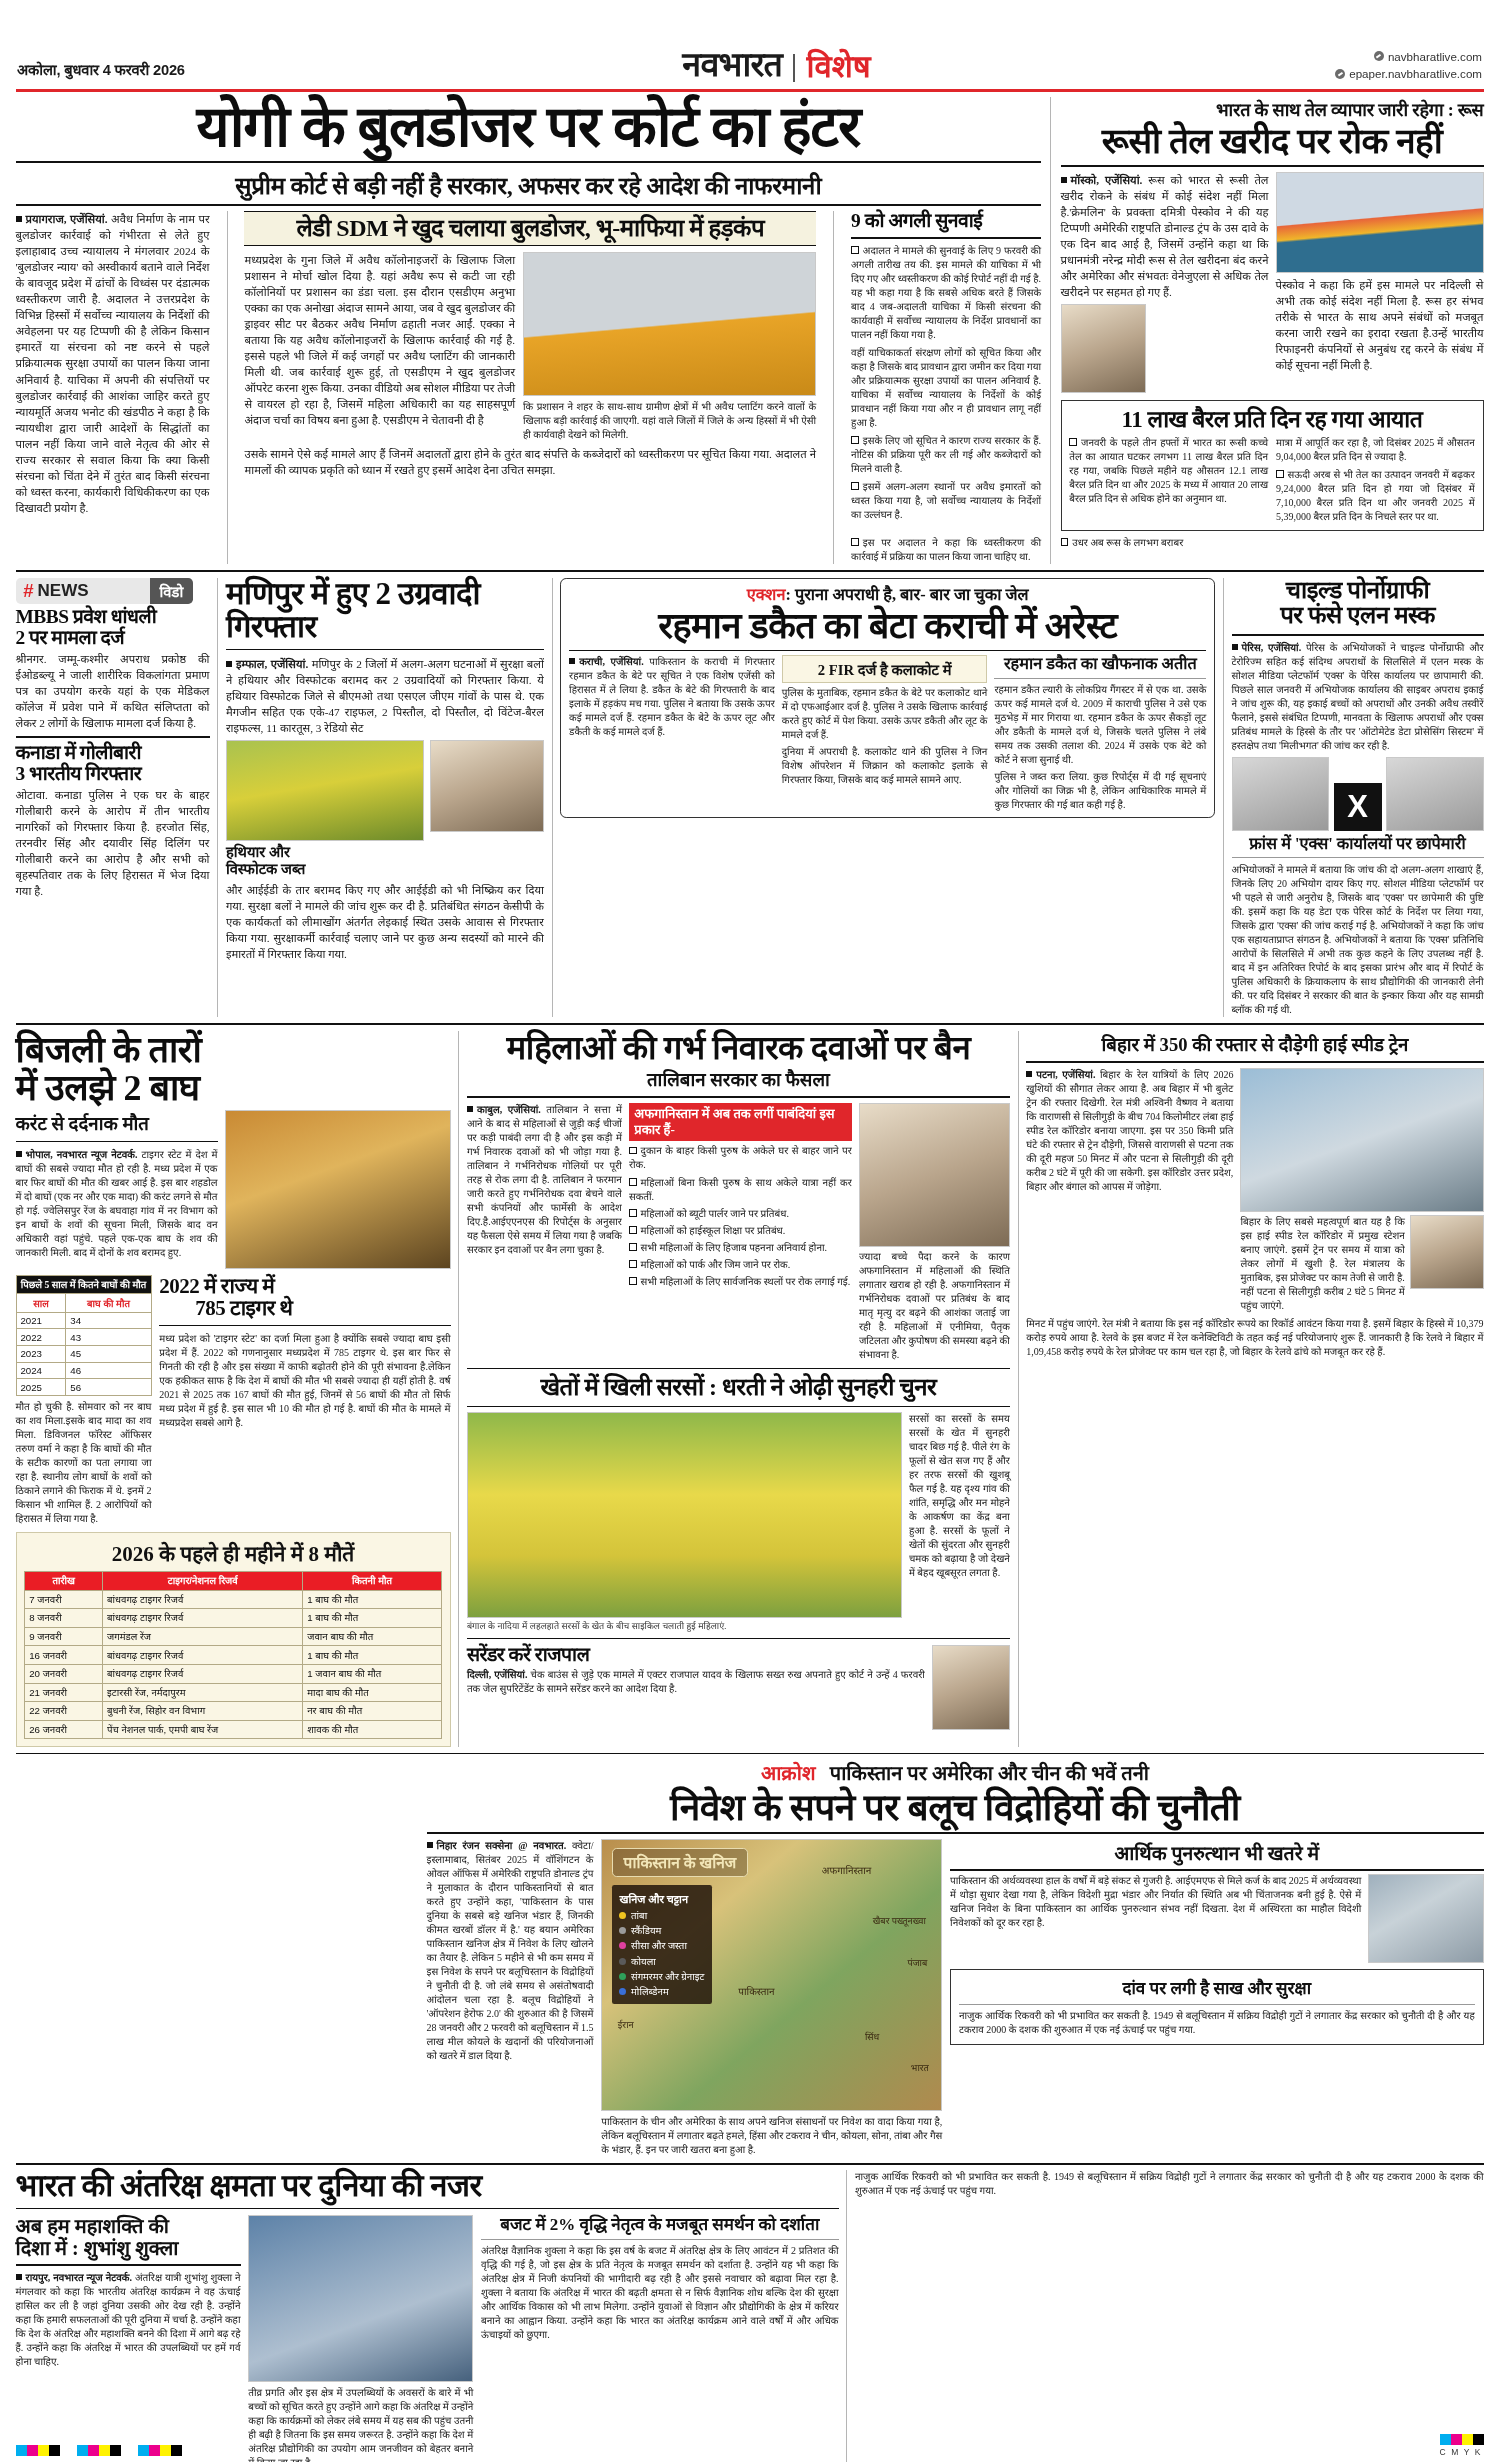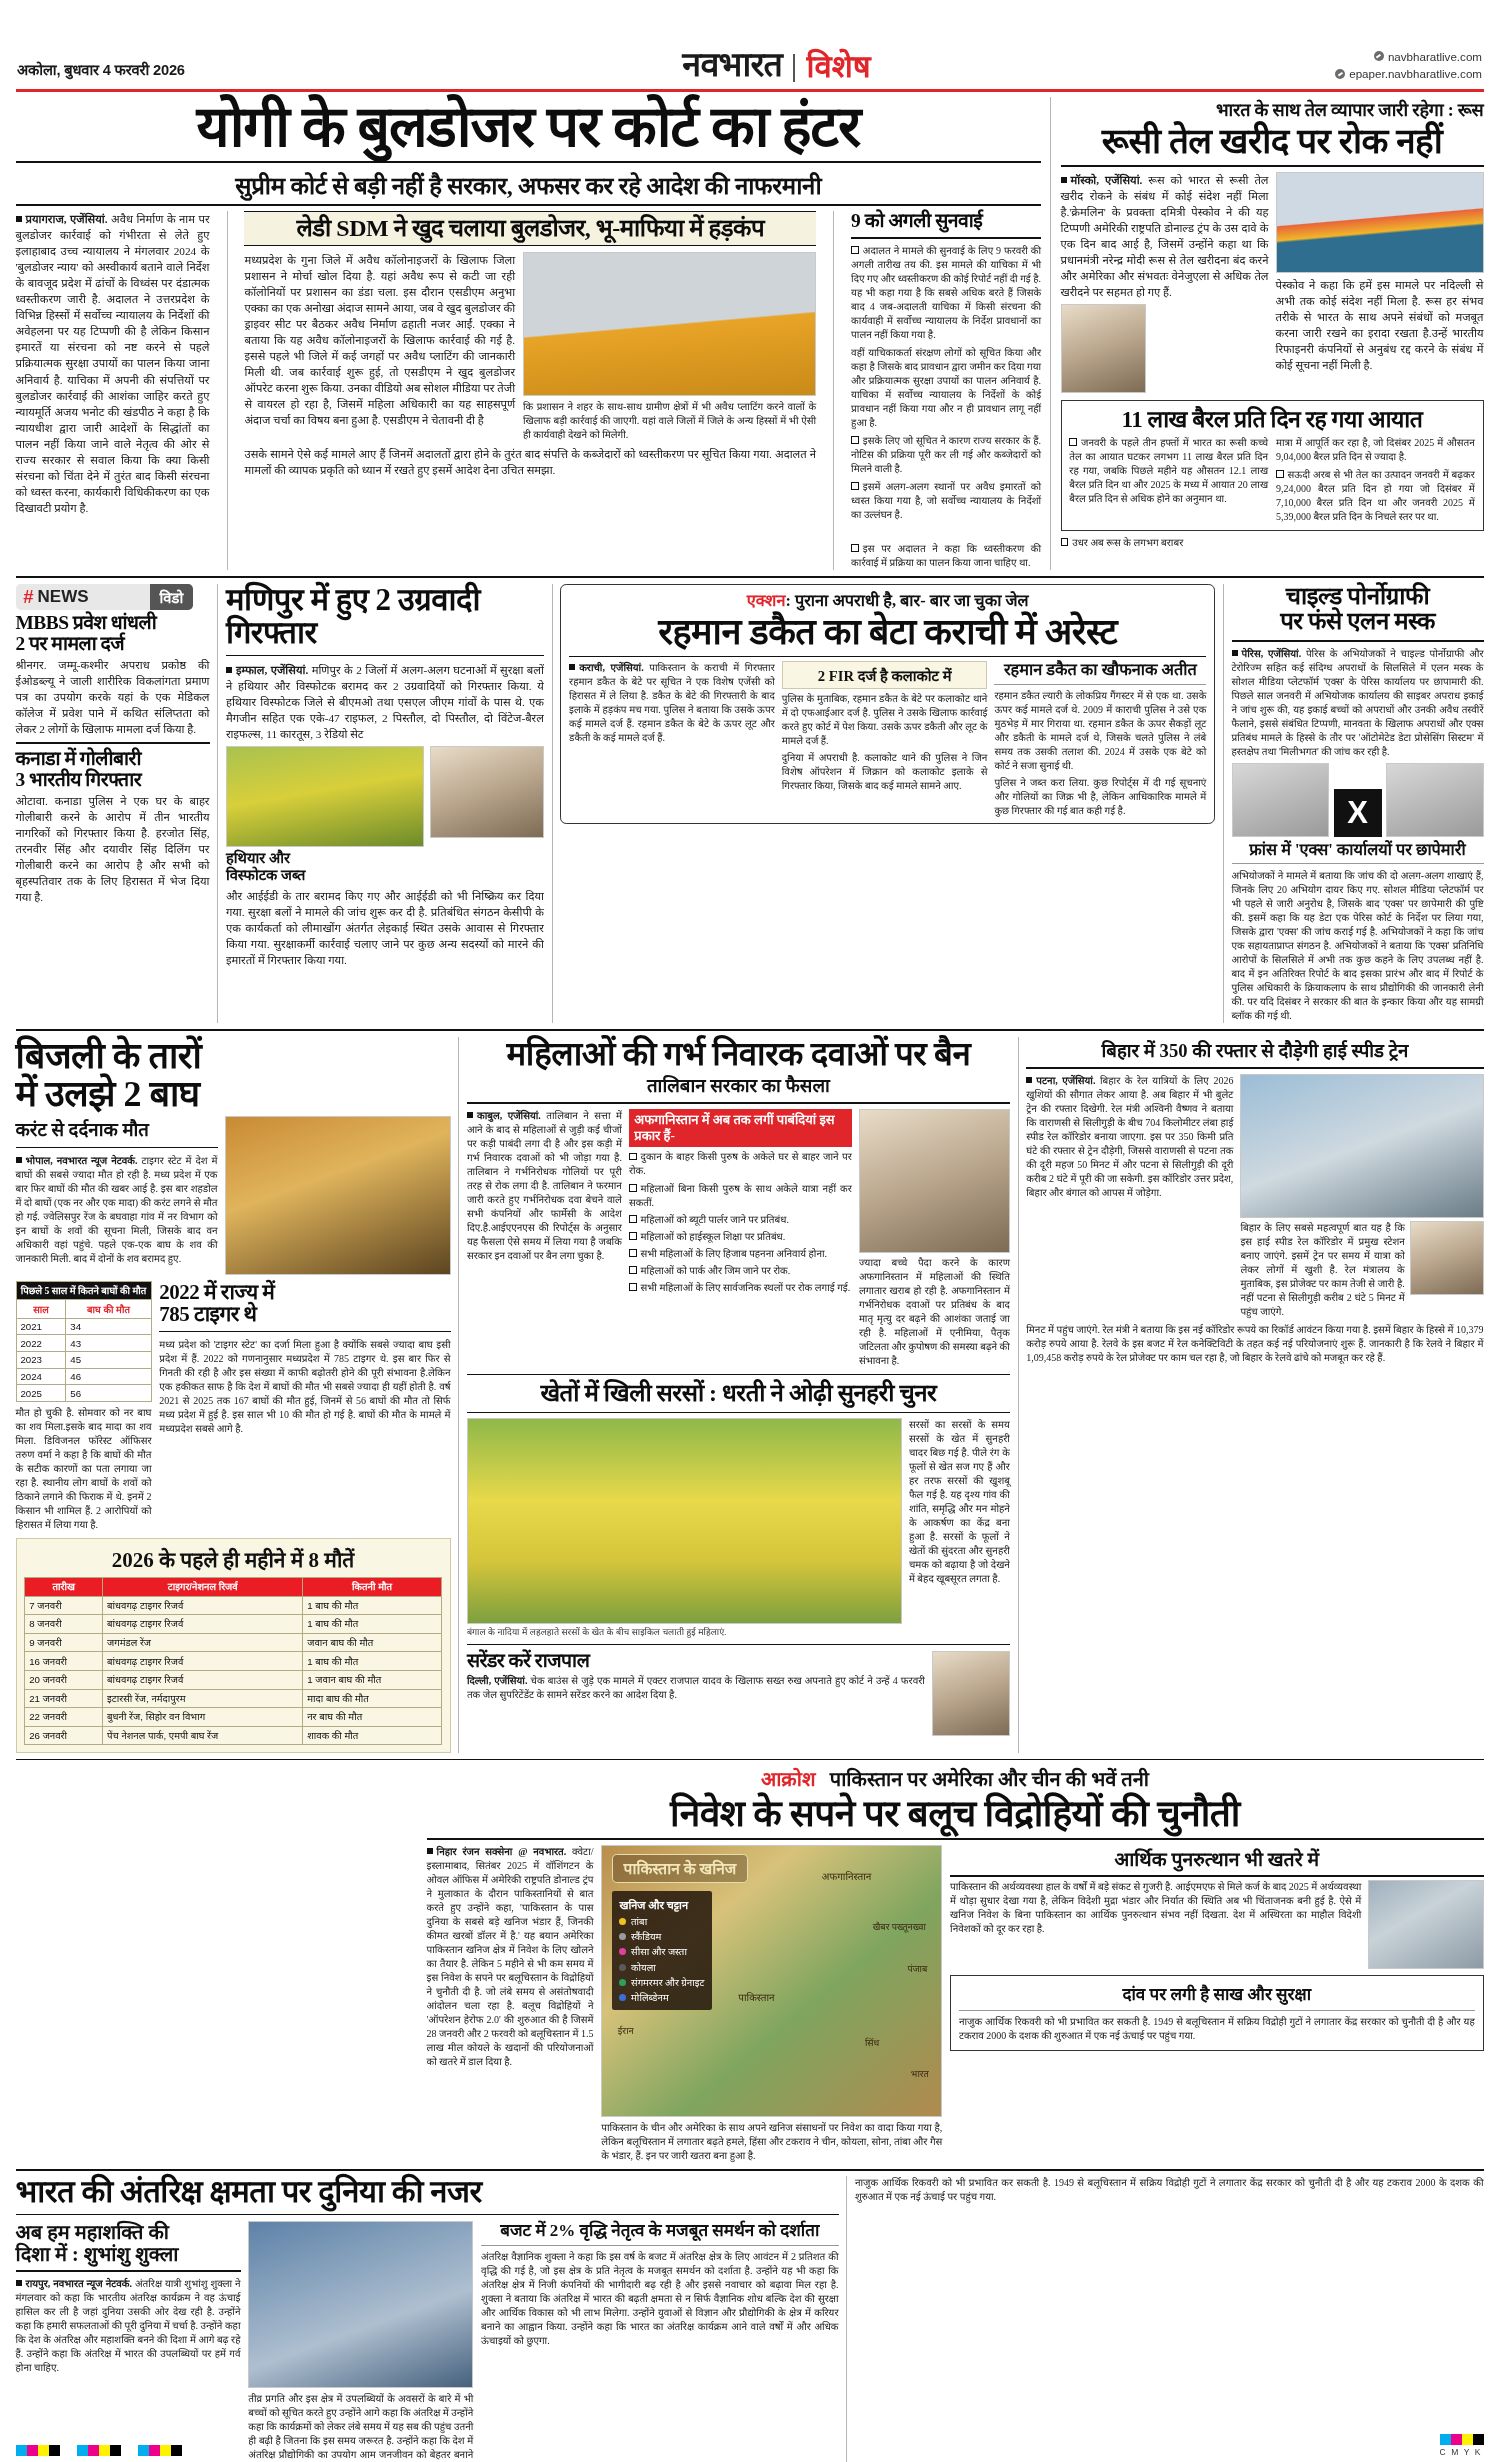--- a/index.html
+++ b/index.html
@@ -218,21 +218,21 @@
         </div>
         <div class="vr"></div>
 
         <div style="flex:0 0 190px;">
           <h2 class="hd" style="font-size:19.4px;">9 को अगली सुनवाई</h2>
           <div class="hr-blk"></div>
           <p class="body sm"><span class="chk"></span><span>अदालत ने मामले की सुनवाई के लिए 9 फरवरी की अगली तारीख तय की. इस मामले की याचिका में भी दिए गए और ध्वस्तीकरण की कोई रिपोर्ट नहीं दी गई है. यह भी कहा गया है कि सबसे अधिक बरते हैं जिसके बाद 4 जब-अदालती याचिका में किसी संरचना की कार्यवाही में सर्वोच्च न्यायालय के निर्देश प्रावधानों का पालन नहीं किया गया है.</span></p>
           <p class="body sm" style="margin-top:3.9px;"><span>वहीं याचिकाकर्ता संरक्षण लोगों को सूचित किया और कहा है जिसके बाद प्रावधान द्वारा जमीन कर दिया गया और प्रक्रियात्मक सुरक्षा उपायों का पालन अनिवार्य है. याचिका में सर्वोच्च न्यायालय के निर्देशों के कोई प्रावधान नहीं किया गया और न ही प्रावधान लागू नहीं हुआ है.</span></p>
           <p class="body sm" style="margin-top:3.9px;"><span class="chk"></span><span>इसके लिए जो सूचित ने कारण राज्य सरकार के हैं. नोटिस की प्रक्रिया पूरी कर ली गई और कब्जेदारों को मिलने वाली है.</span></p>
           <p class="body sm" style="margin-top:3.9px;"><span class="chk"></span><span>इसमें अलग-अलग स्थानों पर अवैध इमारतों को ध्वस्त किया गया है, जो सर्वोच्च न्यायालय के निर्देशों का उल्लंघन है.</span></p>
-          <p class="body sm" style="margin-top:20px;"><span class="chk"></span><span>इस पर अदालत ने कहा कि ध्वस्तीकरण की कार्रवाई में प्रक्रिया का पालन किया जाना चाहिए था.</span></p>
+          <p class="body sm" style="margin-top:14px;"><span class="chk"></span><span>इस पर अदालत ने कहा कि ध्वस्तीकरण की कार्रवाई में प्रक्रिया का पालन किया जाना चाहिए था.</span></p>
         </div>
       </div>
     </div>
 
     <div class="vr" style="margin:0 9.3px;"></div>
 
     <div style="flex:0 0 423px;">
       <div class="kicker" style="font-size:18px;">भारत के साथ तेल व्यापार जारी रहेगा : रूस</div>
       <h2 class="hd" style="font-size:35px;text-align:center;margin-top:1.6px;">रूसी तेल खरीद पर रोक नहीं</h2>
       <div class="hr-blk"></div>
@@ -400,21 +400,21 @@
                   <td>2025</td>
                   <td>56</td>
                 </tr>
           </tbody>
             </table>
           <p class="body sm" style="margin-top:3.9px;">मौत हो चुकी है. सोमवार को नर बाघ का शव मिला.इसके बाद मादा का शव मिला. डिविजनल फॉरेस्ट ऑफिसर तरुण वर्मा ने कहा है कि बाघों की मौत के सटीक कारणों का पता लगाया जा रहा है. स्थानीय लोग बाघों के शवों को ठिकाने लगाने की फिराक में थे. इनमें 2 किसान भी शामिल हैं. 2 आरोपियों को हिरासत में लिया गया है.</p>
         </div>
 
         <div style="flex:1;">
           <h2 class="hd" style="font-size:21px;">2022 में राज्य में</h2>
-          <h2 class="hd" style="font-size:21px;">785 टाइगर थे</h2>
+          <h2 class="hd" style="font-size:21px;margin-left:36px;">785 टाइगर थे</h2>
           <div class="hr-blk"></div>
           <p class="body sm">मध्य प्रदेश को 'टाइगर स्टेट' का दर्जा मिला हुआ है क्योंकि सबसे ज्यादा बाघ इसी प्रदेश में हैं. 2022 को गणनानुसार मध्यप्रदेश में 785 टाइगर थे. इस बार फिर से गिनती की रही है और इस संख्या में काफी बढ़ोतरी होने की पूरी संभावना है.लेकिन एक हकीकत साफ है कि देश में बाघों की मौत भी सबसे ज्यादा ही यहीं होती है. वर्ष 2021 से 2025 तक 167 बाघों की मौत हुई, जिनमें से 56 बाघों की मौत तो सिर्फ मध्य प्रदेश में हुई है. इस साल भी 10 की मौत हो गई है. बाघों की मौत के मामले में मध्यप्रदेश सबसे आगे है.</p>
         </div>
       </div>
 
       <div class="tintbox" style="margin-top:6.2px;">
         <div style="font-family:'Liberation Serif',serif;font-weight:700;font-size:21px;text-align:center;">2026 के पहले ही महीने में 8 मौतें</div>
         <table class="dt" style="margin-top:3.9px;">
           <tbody>
               <tr>

